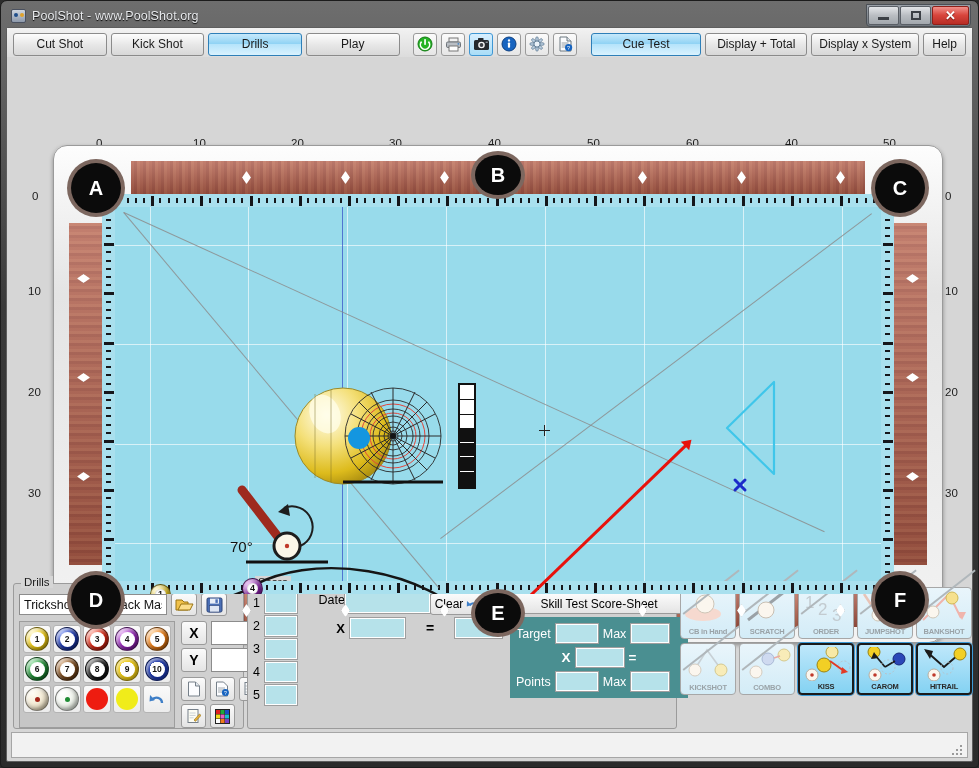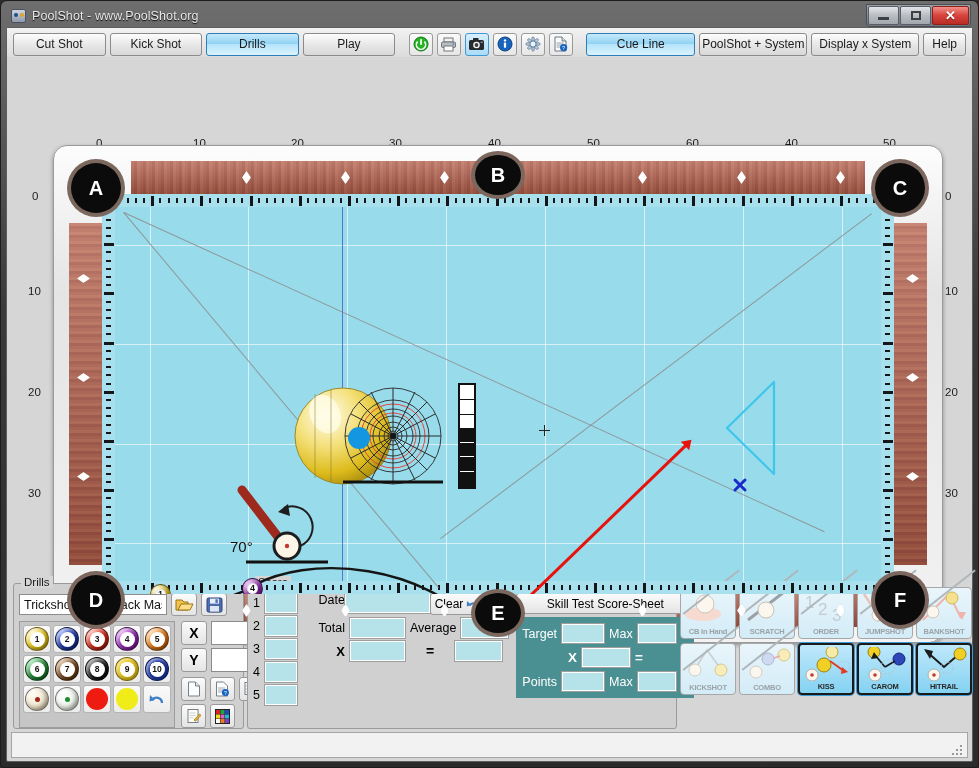--- a/index.html
+++ b/index.html
@@ -250,22 +250,22 @@
             <path d="M9 1v4h4" fill="#dfe6ec" stroke="#6d7880"></path>
             <g stroke="#8d969d" stroke-width=".9">
               <path d="M3.6 7h7M3.6 9h7M3.6 11h4"></path>
             </g>
             <circle cx="10.6" cy="11.6" r="3.6" fill="#1764c0"></circle>
             <text x="10.6" y="14" font-size="5.4" fill="#fff" text-anchor="middle" font-family="Liberation Sans">?</text>
           </svg>
       </div>
 
       <div class="gap"></div>
-      <div class="tbtn active" style="width:117px">Cue Line</div>
-      <div class="tbtn" style="width:108px">PoolShot + System</div>
+      <div class="tbtn active" style="width:117px">Cue Test</div>
+      <div class="tbtn" style="width:108px">Display + Total</div>
       <div class="tbtn" style="width:108px">Display x System</div>
       <div class="tbtn" style="flex:1">Help</div>
     </div>
 
     <div id="tablearea">
 
       <div class="ruler-num" style="left:89px;top:80px">0</div>
       <div class="ruler-num" style="left:186px;top:80px">10</div>
       <div class="ruler-num" style="left:284px;top:80px">20</div>
       <div class="ruler-num" style="left:382px;top:80px">30</div>
@@ -942,26 +942,20 @@
               <input class="aqua" style="width: 85px; height: 20px;" value="">
               <div class="minibtn" style="width:55px;height:22px;gap:3px;font-size:12px">
                 <span>Clear</span>
                 <svg width="14" height="12" viewBox="0 0 14 12">
                     <path d="M12 10a4.6 4.6 0 0 0-8.4-2.6" stroke="#3f7fc7" stroke-width="2" fill="none"></path>
                     <path d="M1 3 L5.4 7 L.8 8.4 z" fill="#3f7fc7"></path>
                   </svg>
               </div>
             </div>
             <div style="display:flex;gap:5px;align-items:center">
-              <span style="font-size:12.5px;width:42px;text-align:right">Total</span>
-              <input class="aqua" style="width: 55px; height: 20px;" value="">
-              <span style="font-size:12.5px">Average</span>
-              <input class="aqua" style="width: 47px; height: 20px;" value="">
-            </div>
-            <div style="display:flex;gap:5px;align-items:center">
               <span style="font-size:13px;font-weight:bold;width:42px;text-align:right">X</span>
               <input class="aqua" style="width: 55px; height: 20px;" value="">
               <span style="font-size:14px;font-weight:bold;width:40px;text-align:center">=</span>
               <input class="aqua" style="width: 47px; height: 20px;" value="">
             </div>
           </div>
 
           <div style="display:flex;flex-direction:column;gap:3px;margin-left:2px">
             <div class="minibtn" style="width:178px;height:21px;font-size:12px">Skill Test Score-Sheet</div>
             <div style="background:#4a8f91;padding:7px 6px;display:flex;flex-direction:column;gap:5px">

